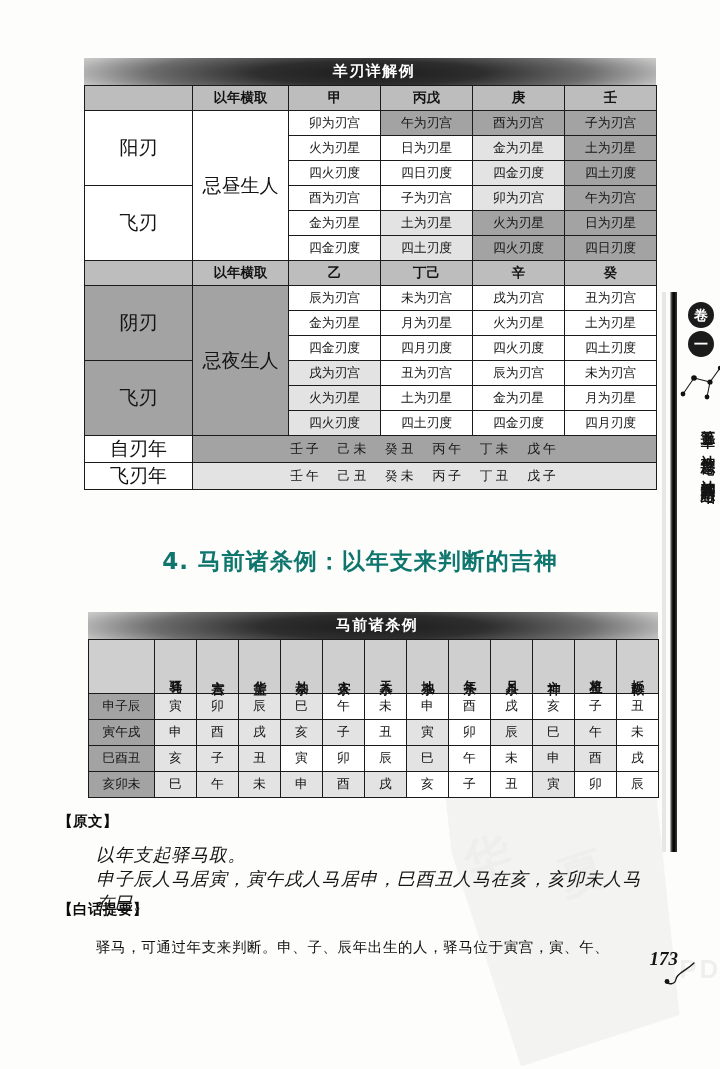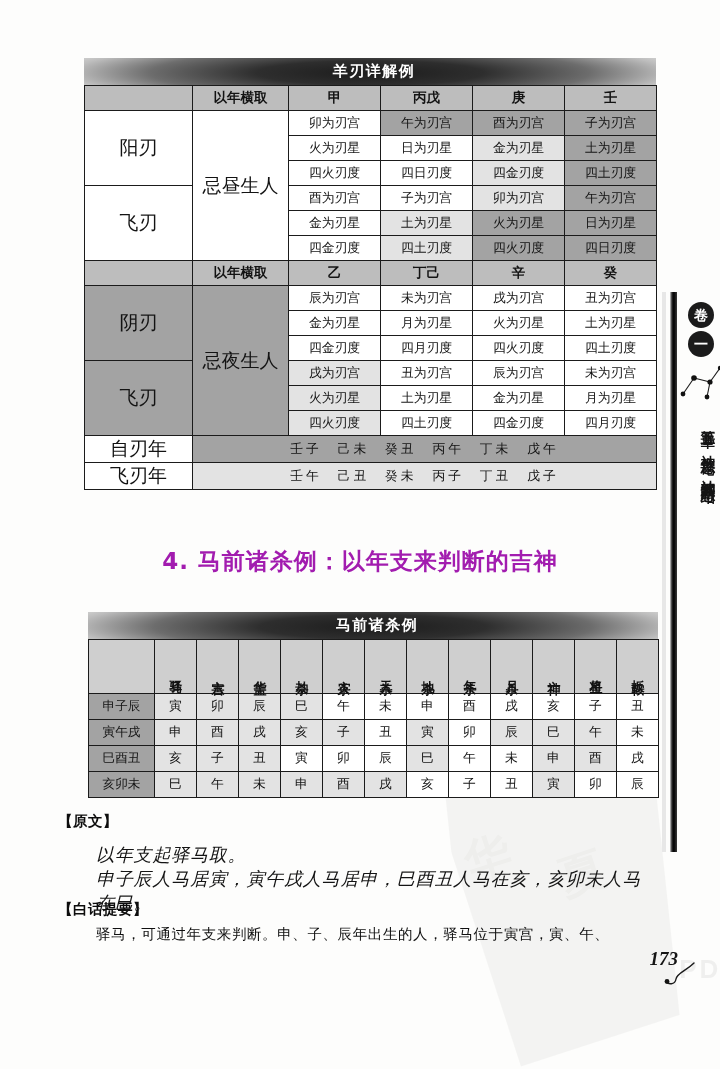--- a/index.html
+++ b/index.html
@@ -124,21 +124,21 @@
   #table1-wrap { position:absolute; left:84px; top:58px; width:572px; }
   
   .section-heading {
     position:absolute;
     left:0; right:0; top:546px;
     text-align:center;
     font-family:"DejaVu Sans",sans-serif;
     font-weight:700;
     font-size:23px;
     letter-spacing:1px;
-    color:#a21caf;
+    color:#0f766e;
   }
   
   #table2-wrap { position:absolute; left:88px; top:612px; width:570px; }
   .vcol {
     writing-mode:vertical-rl;
     text-orientation:upright;
     font-weight:700;
     font-size:13px;
     letter-spacing:1px;
     line-height:1.08;
@@ -418,21 +418,21 @@
   </div>
 
   <div class="bodytext" style="top:812px;">
     <div class="blk-head">【原文】</div>
     <div class="kaiti indent" style="margin-top:12px;">以年支起驿马取。</div>
     <div class="kaiti indent" style="margin-top:0;">申子辰人马居寅，寅午戌人马居申，巳酉丑人马在亥，亥卯未人马在巳。</div>
   </div>
 
   <div class="bodytext" style="top:900px;">
     <div class="blk-head">【白话提要】</div>
-    <div class="songti indent" style="margin-top:6px;">驿马，可通过年支来判断。申、子、辰年出生的人，驿马位于寅宫，寅、午、</div>
+    <div class="songti indent" style="margin-top:19px;">驿马，可通过年支来判断。申、子、辰年出生的人，驿马位于寅宫，寅、午、</div>
   </div>
 
   <div class="sidebar">
     <div class="tab-edge"></div>
     <div class="tab-bar"></div>
     <div class="juan-wrap">
       <div class="juan-circle">卷</div>
       <div class="juan-circle">一</div>
     </div>
     <svg class="constellation" viewBox="0 0 42 46">

